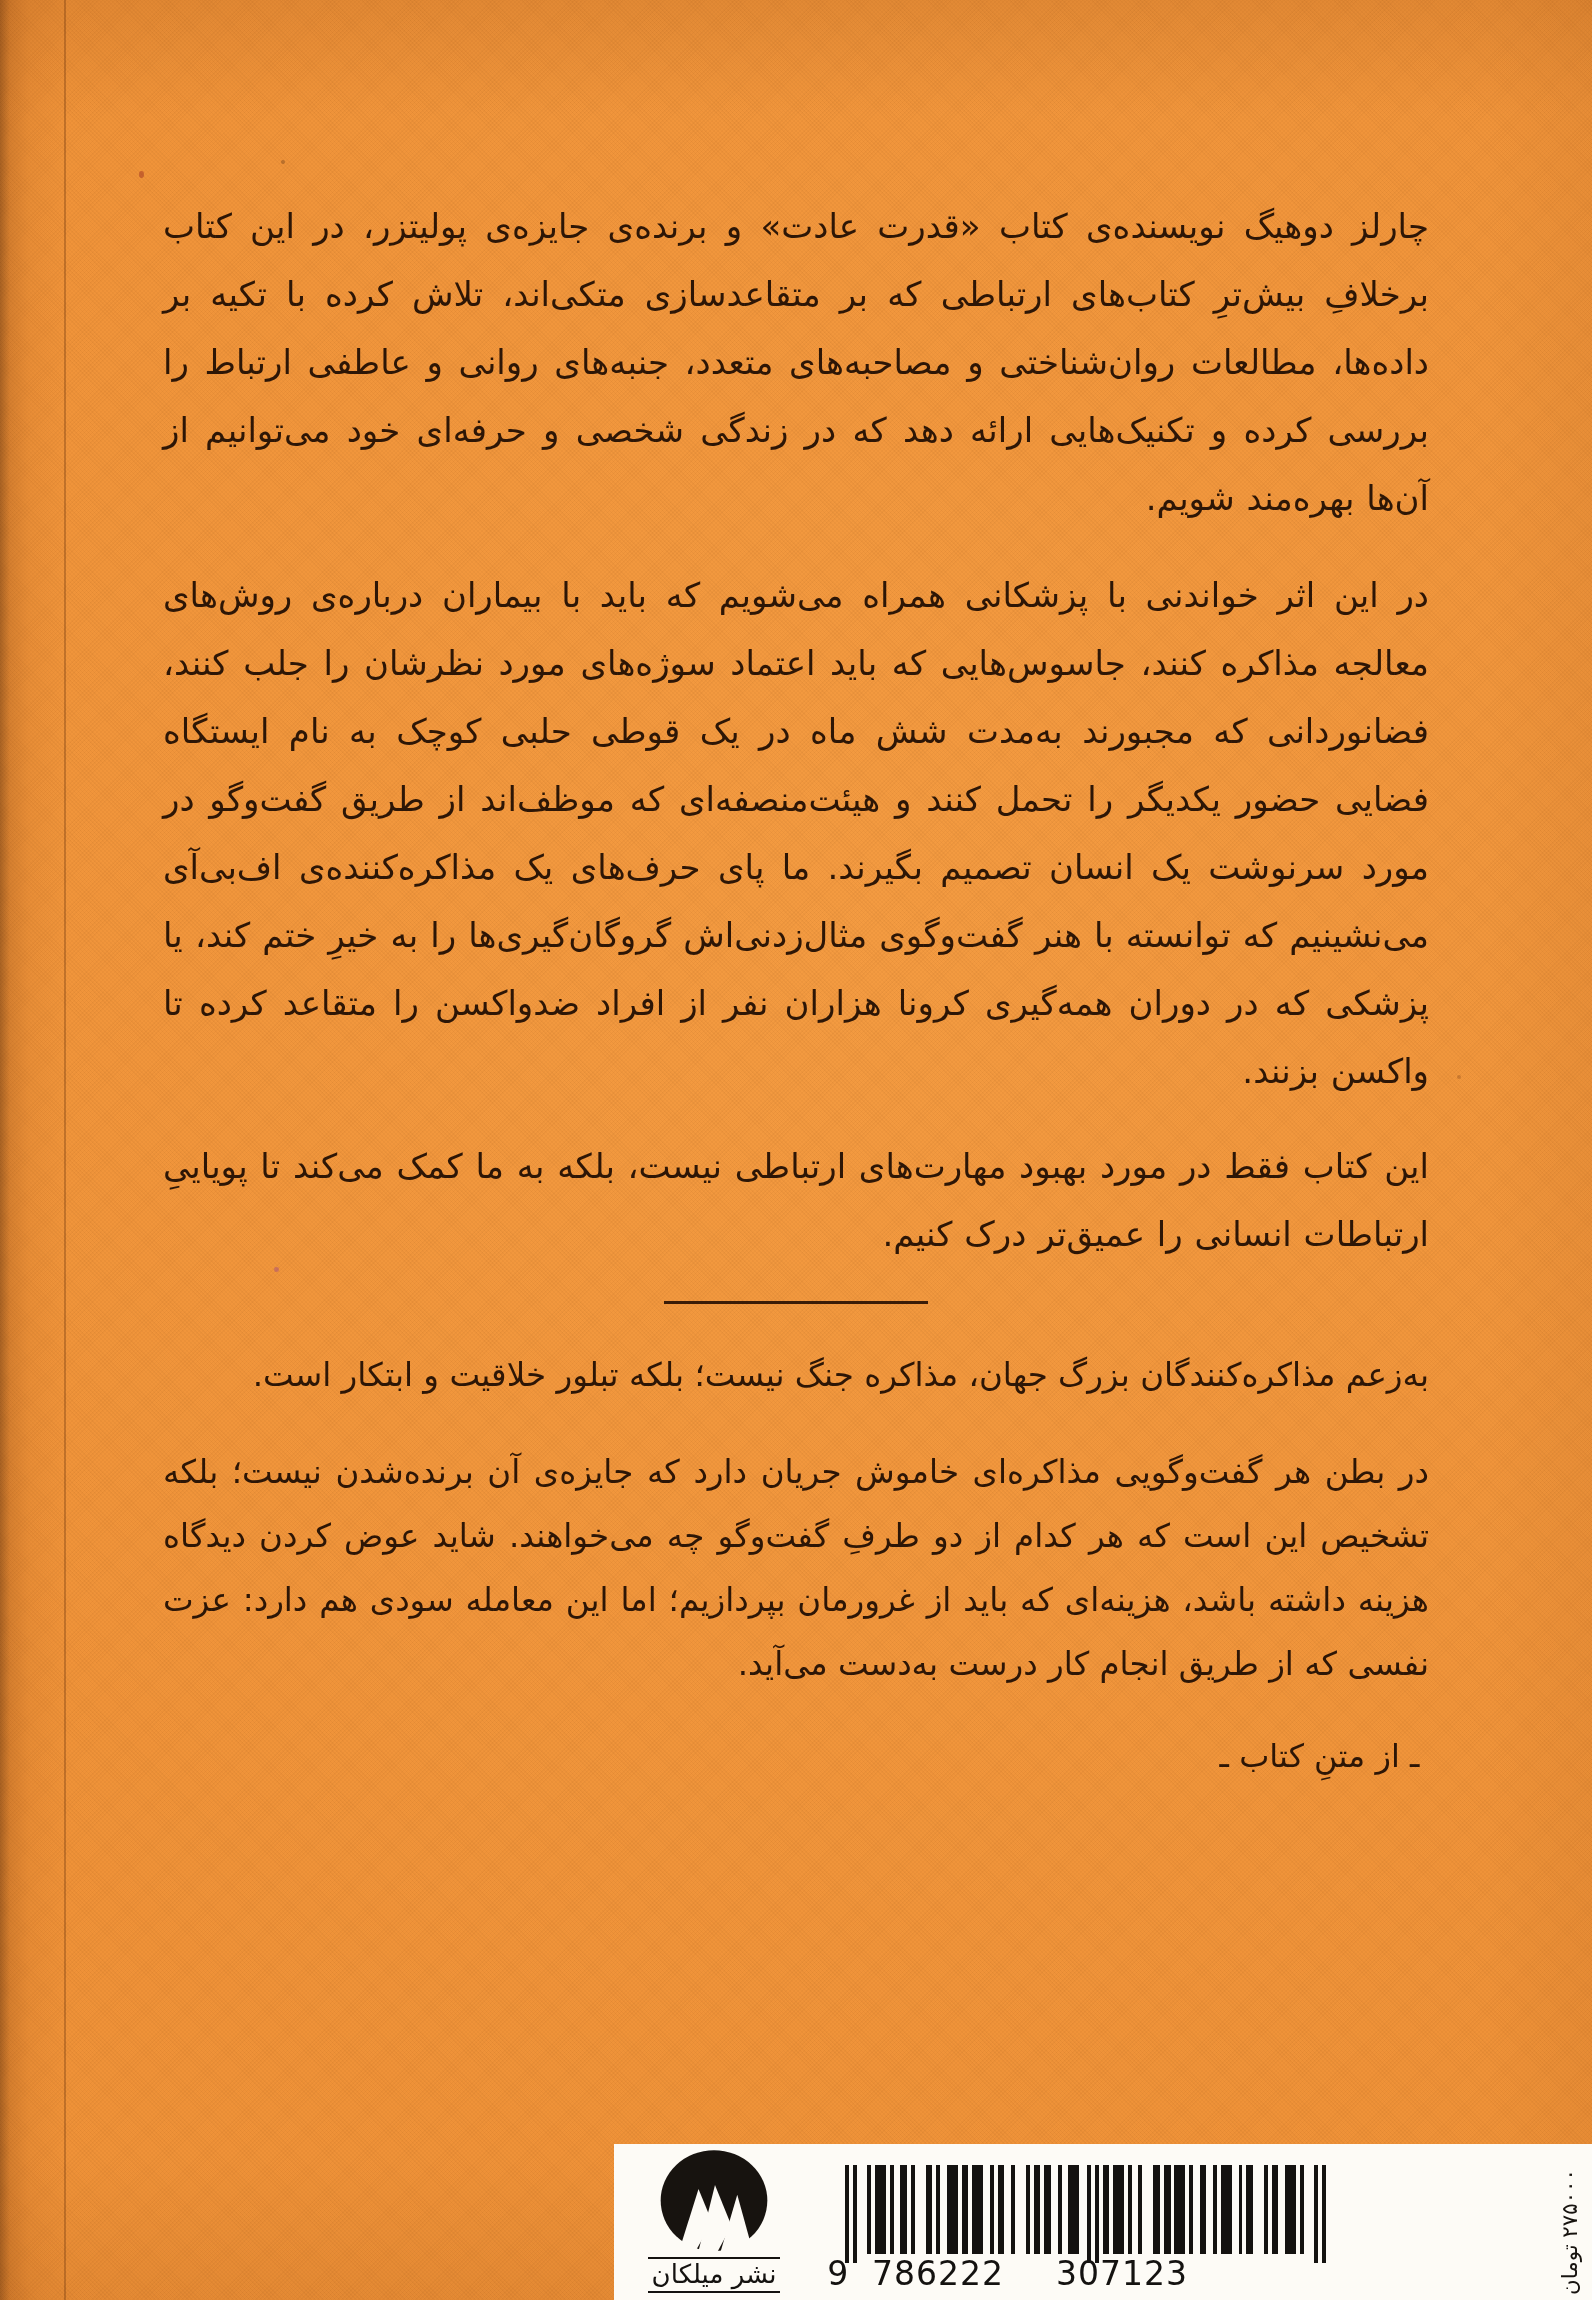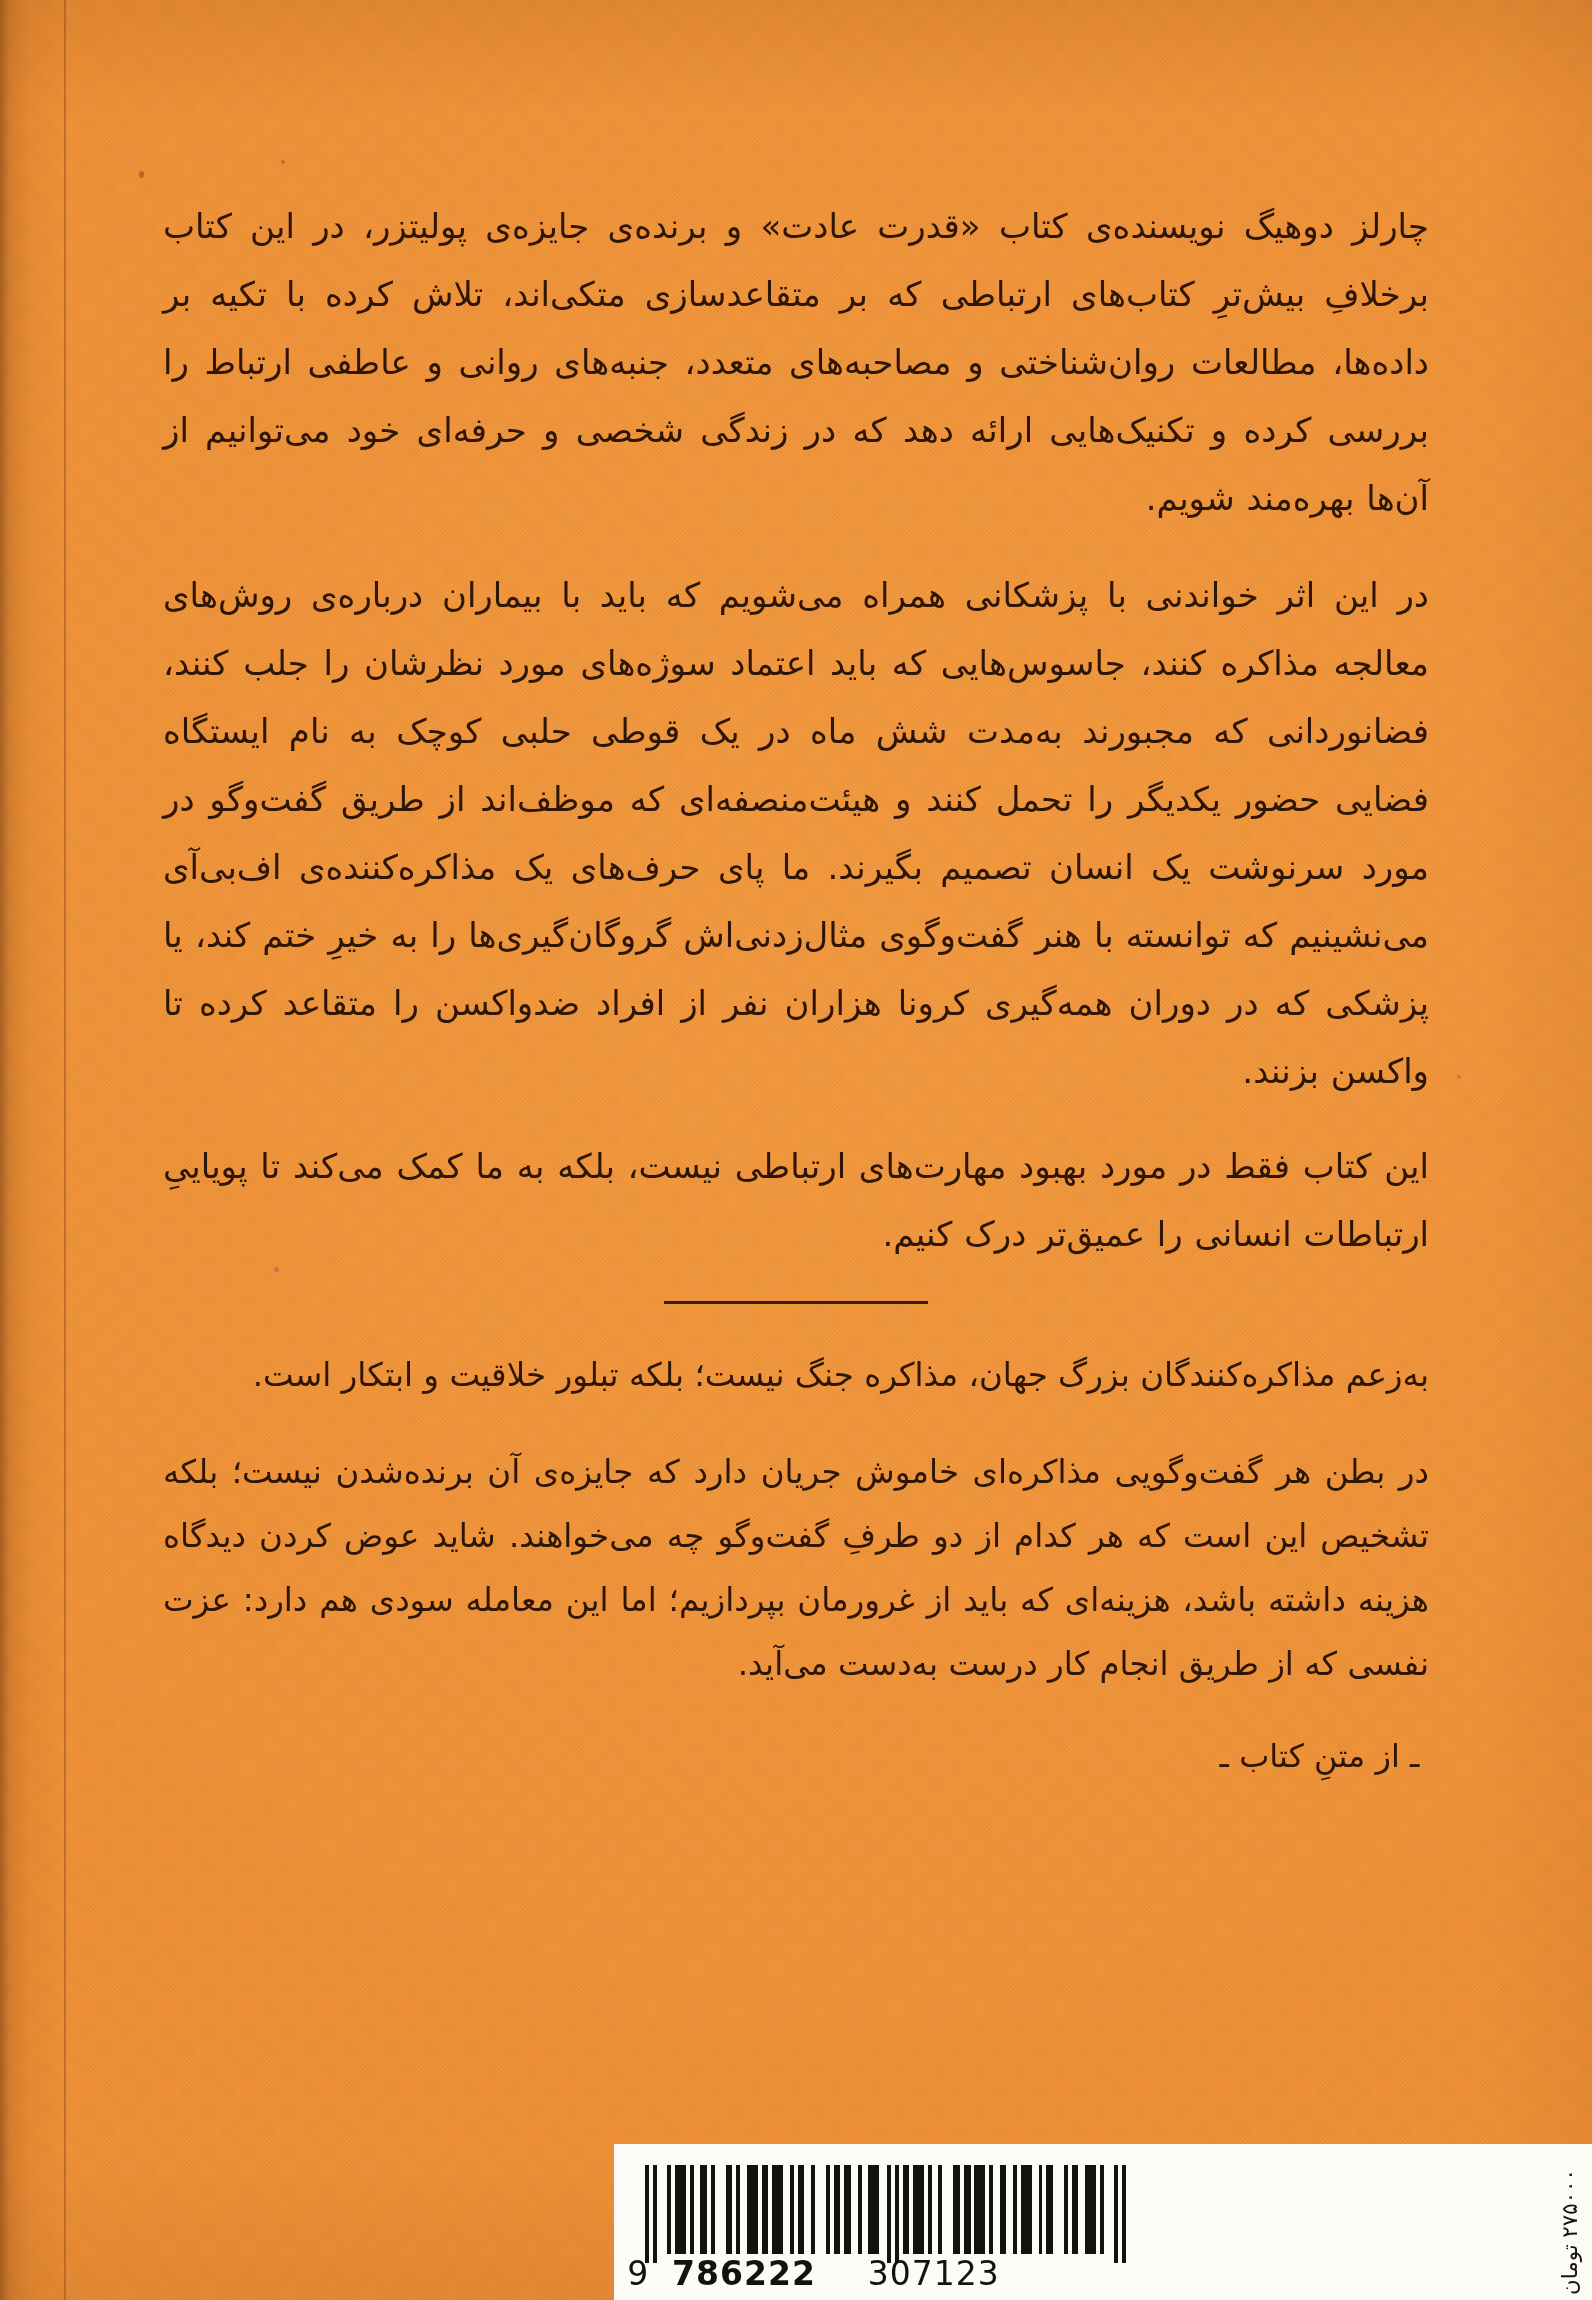--- a/index.html
+++ b/index.html
@@ -176,21 +176,21 @@
     display: flex;
     align-items: baseline;
     font-family: "DejaVu Sans", sans-serif;
     font-size: 33px;
     letter-spacing: 1px;
     color: #141210;
     height: 43px;
     padding-left: 0px;
   }
   #barcode-digits .d0 { width: 29px; text-align: center; }
-  #barcode-digits .d1 { margin-left: 19.4px; font-weight: bold; }
+  #barcode-digits .d1 { margin-left: 19.4px; }
   #barcode-digits .d2 { margin-left: 52px; }
 
   
   #publisher {
     width: 200px;
     display: flex;
     flex-direction: column;
     align-items: center;
     justify-content: flex-end;
     padding: 9.7px 5.8px 7.8px 5.8px;
@@ -338,16 +338,28 @@
           <i class="sp" style="width:3.9px"></i>
           <i class="g" style="width:3.9px"></i>
       </div>
       <div id="barcode-digits">
         <span class="d0">9</span>
         <span class="d1">786222</span>
         <span class="d2">307123</span>
       </div>
     </div>
 
+    <div id="publisher">
+      <div id="logo-mark">
+        <svg viewBox="0 0 132 110" width="128" height="107" aria-hidden="true">
+          <ellipse cx="66" cy="52" rx="55" ry="52" fill="#17130f"></ellipse>
+          <path d="M30 104 L50 40 L64 74 L47 104 Z" fill="#fdfbf6"></path>
+          <path d="M50 104 L67 36 L84 78 L70 104 Z" fill="#fdfbf6"></path>
+          <path d="M73 104 L90 46 L106 104 Z" fill="#fdfbf6"></path>
+          <path d="M30 104 L106 104 L106 110 L30 110 Z" fill="#fdfbf6"></path>
+        </svg>
+      </div>
+      <div id="publisher-name">نشر میلکان</div>
+    </div>
 
   </div>
 </div>
 
 
 </body></html>

